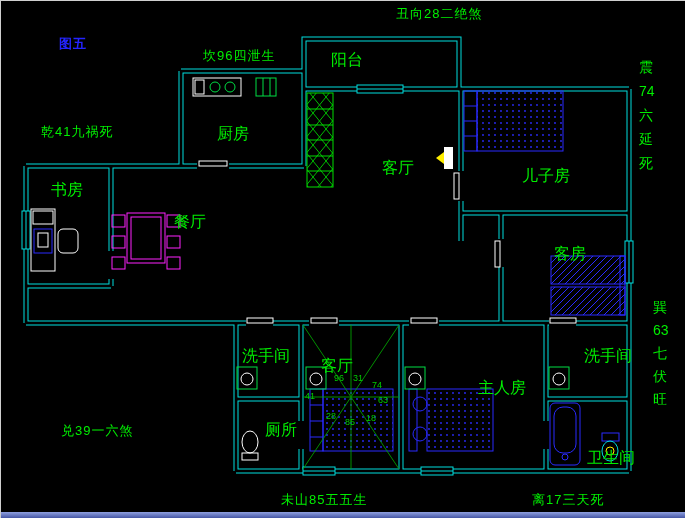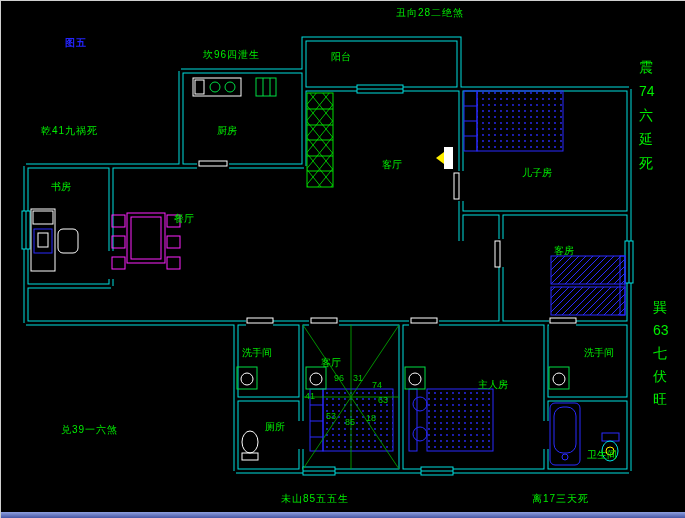--- a/index.html
+++ b/index.html
@@ -3,25 +3,25 @@
 <meta charset="utf-8">
 <style>
   html,body{margin:0;padding:0;background:#000;}
   .canvas{
     position:relative;width:685px;height:518px;background:#000;
     overflow:hidden;border-top:1px solid #cfcfcf;border-left:1px solid #cfcfcf;
     font-family:"Liberation Sans", sans-serif;
   }
   .plan{position:absolute;left:0;top:0;z-index:1;}
   .lbl{
-    position:absolute;z-index:2;color:#00ee00;font-size:10px;line-height:1.1;
+    position:absolute;z-index:2;color:#00ee00;font-size:13px;line-height:1.1;
     white-space:nowrap;letter-spacing:1px;
   }
-  .room{font-size:10px;letter-spacing:0;}
-  .blue{color:#2424ff;font-weight:bold;margin-left:6px;}
+  .room{font-size:16px;letter-spacing:0;}
+  .blue{color:#2424ff;font-weight:bold;}
   .num{position:absolute;z-index:2;color:#00cc00;font-size:9px;letter-spacing:0;}
   .vchar{position:absolute;z-index:2;color:#00ee00;font-size:14px;}
   .bottombar{
     position:absolute;left:0;right:0;bottom:0;height:7px;z-index:3;
     background:linear-gradient(to bottom,#8fa0e0,#3a4a9a);
   }
   
   .wo{stroke:#00dede;stroke-width:5;fill:none;}
   .wi{stroke:#000;stroke-width:3;fill:none;}
   .win{stroke:#00dede;stroke-width:1;fill:#000;}
@@ -235,17 +235,17 @@
   <div class="lbl room" style="left:583px;top:346px">洗手间</div>
   <div class="lbl room" style="left:264px;top:420px">厕所</div>
   <div class="lbl room" style="left:586px;top:448px">卫生间</div>
 
   <div class="num" style="left:333px;top:372px">96</div>
   <div class="num" style="left:352px;top:372px">31</div>
   <div class="num" style="left:371px;top:379px">74</div>
   <div class="num" style="left:377px;top:394px">63</div>
   <div class="num" style="left:365px;top:412px">18</div>
   <div class="num" style="left:344px;top:416px">85</div>
-  <div class="num" style="left:325px;top:410px">53</div>
+  <div class="num" style="left:325px;top:410px">28</div>
   <div class="num" style="left:304px;top:390px">41</div>
 
   <div class="bottombar"></div>
 </div>
 
 </body></html>

